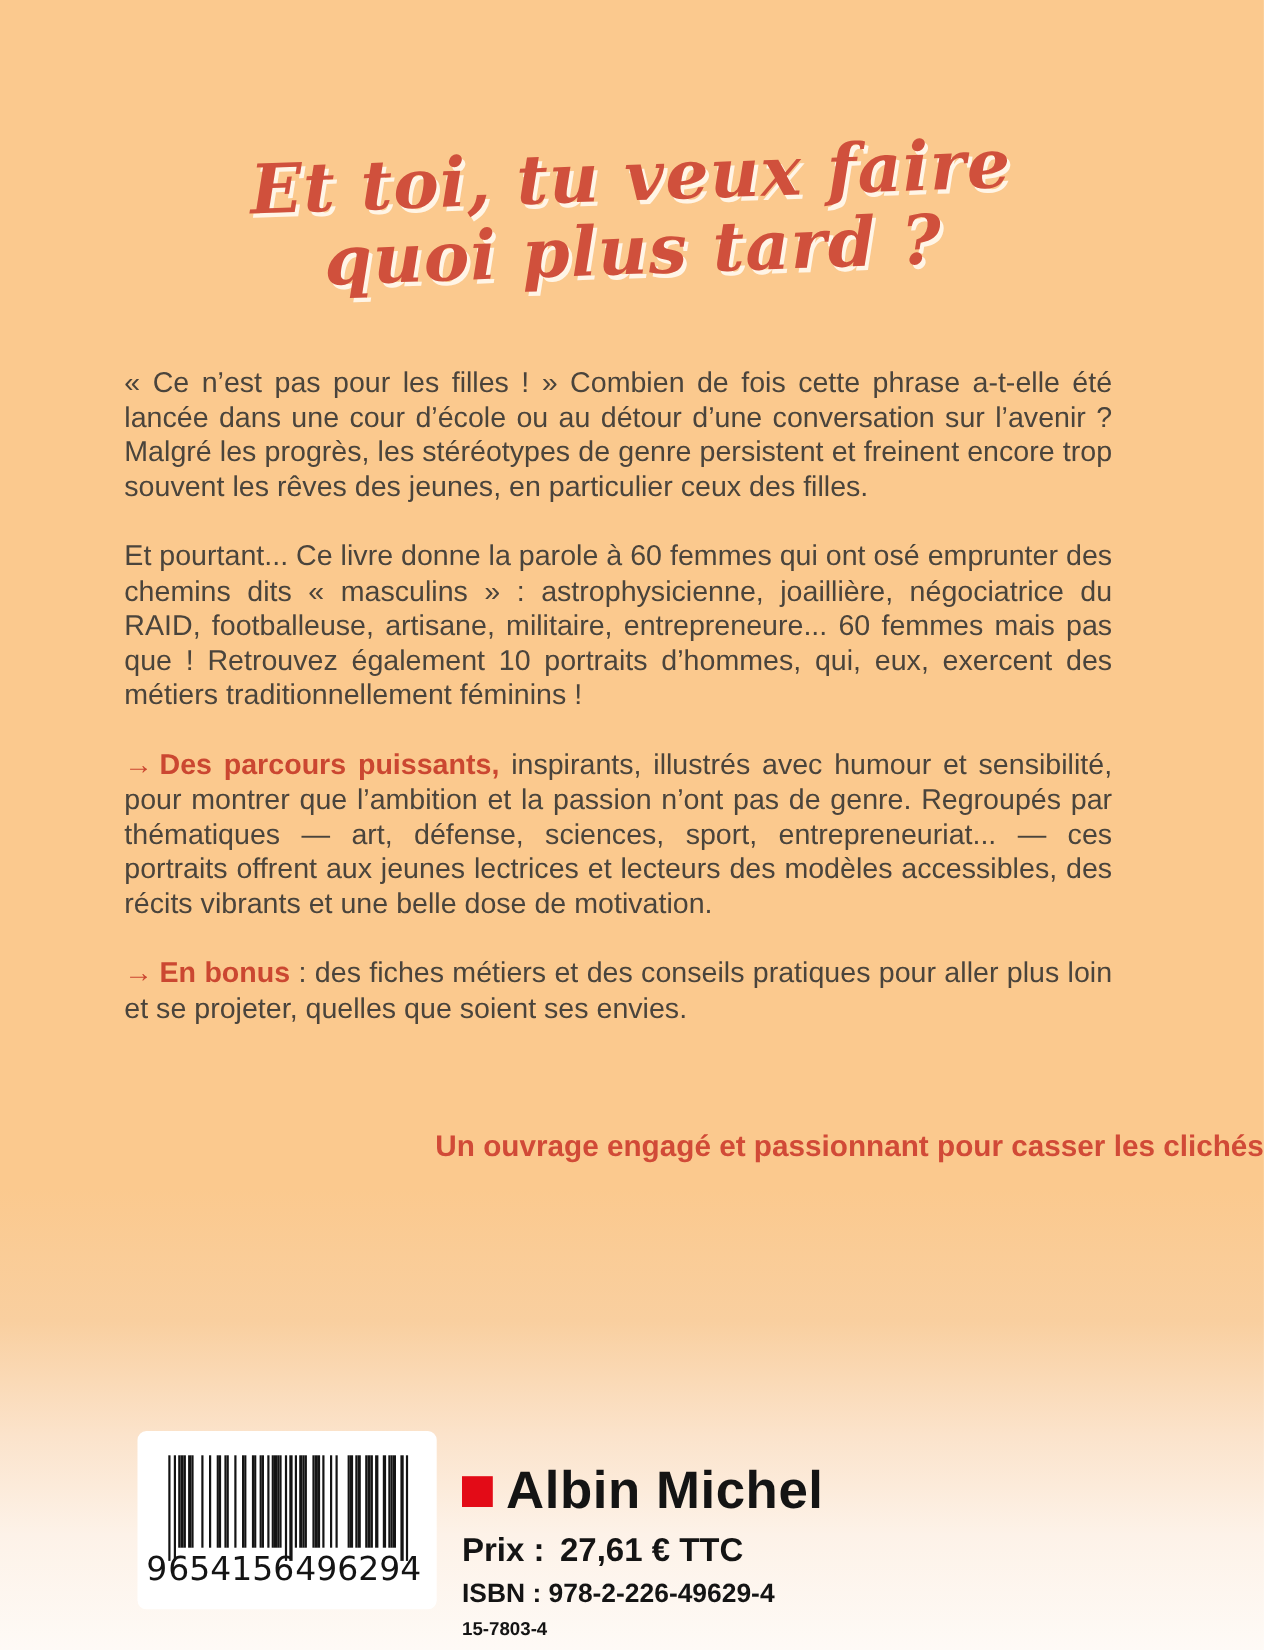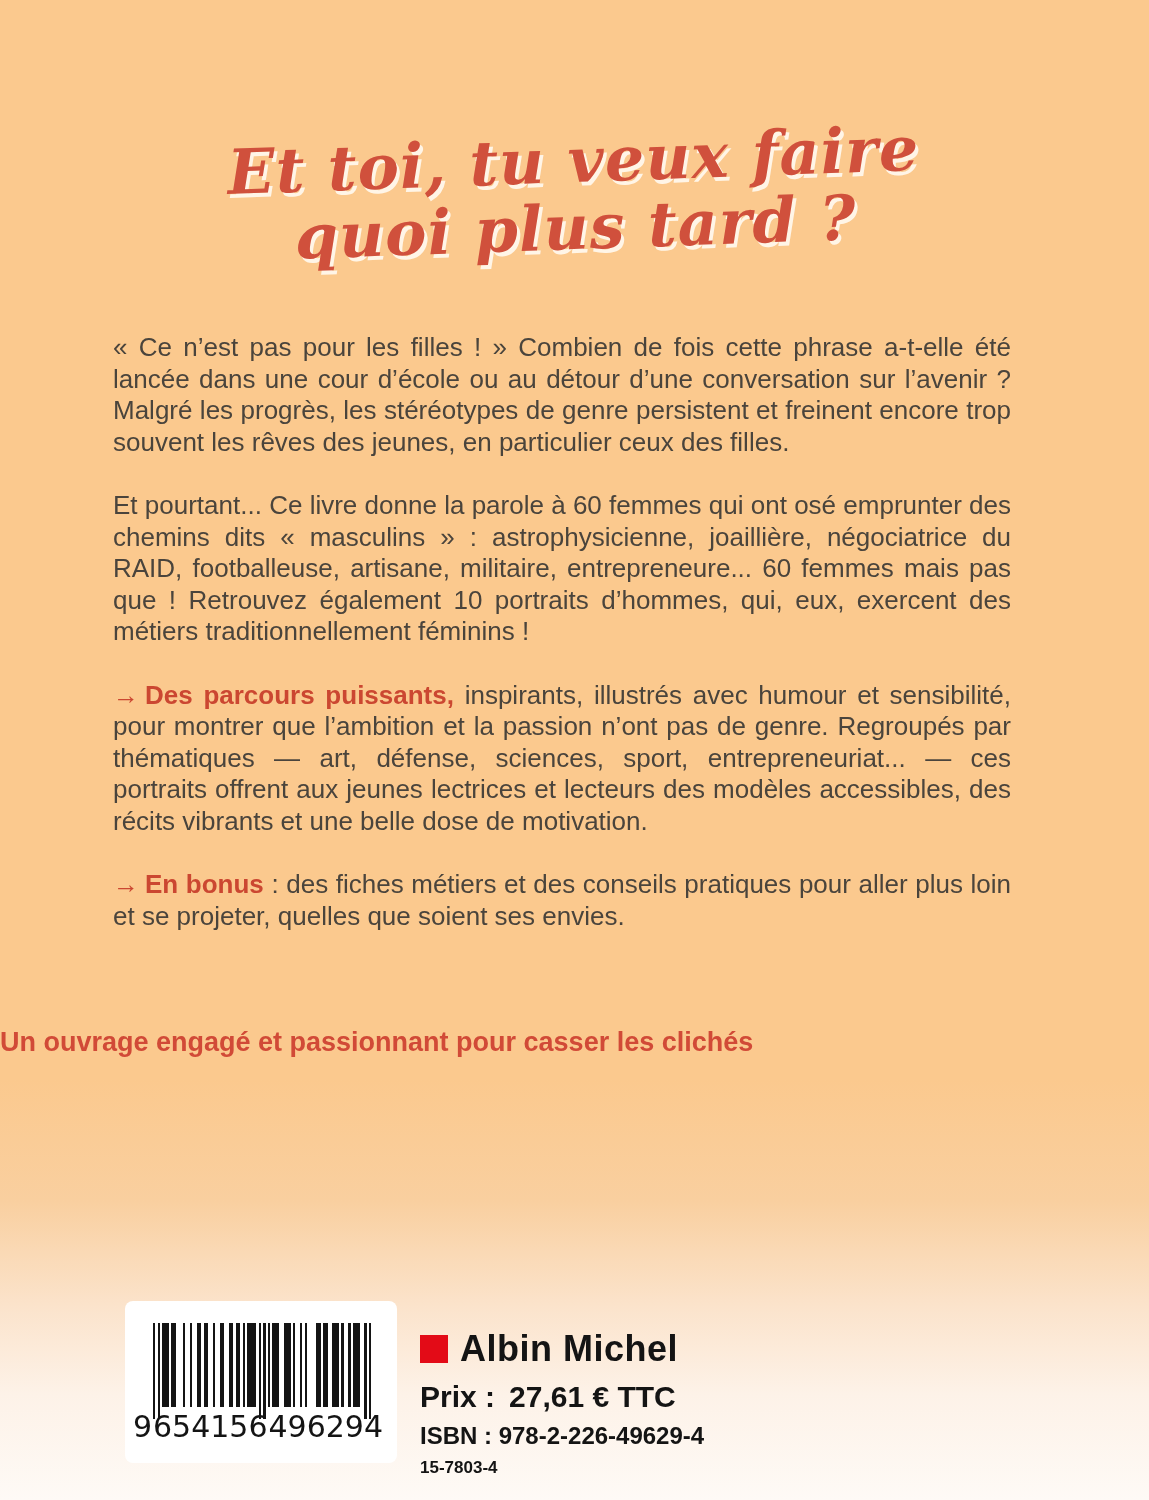--- a/index.html
+++ b/index.html
@@ -33,21 +33,21 @@
     color:#4a443c;
     font-size:26px; line-height:31.5px;
     text-align:justify;
   }
   .body-copy p{margin:0 0 32px 0;}
   .accent{color:#cb4731; font-weight:bold;}
   .arrow{color:#cb4731; font-weight:bold; padding-right:6px;}
   
   .tagline{
     position:absolute; left:0; right:0; top:1025px;
-    text-align:left;
+    text-align:right;
     color:#d14a37; font-weight:bold;
     font-size:27px; line-height:34px;
   }
   
   .barcode-box{
     position:absolute; left:125px; top:1301px;
     width:272px; height:162px;
     background:#ffffff; border-radius:8px;
   }
   .bars{
@@ -65,21 +65,21 @@
     font-size:30px; color:#141414;
   }
   
   .publisher{
     position:absolute; left:420px; top:1328px;
     color:#141414;
   }
   .pub-row{display:flex; align-items:center; gap:12px;}
   .pub-square{width:28px;height:28px;background:#e30b17;}
   .pub-name{
-    font-size:36px; font-weight:bold; letter-spacing:0.5px;
+    font-size:48px; font-weight:bold; letter-spacing:0.5px;
     color:#141414;
   }
   .price-line{margin-top:10px; font-size:30px; font-weight:bold;}
   .price-line .price-label{margin-right:14px;}
   .isbn-line{margin-top:8px; font-size:24px; font-weight:bold;}
   .code-line{margin-top:8px; font-size:17px; font-weight:bold;}
 </style>
 </head>
 <body>
 

